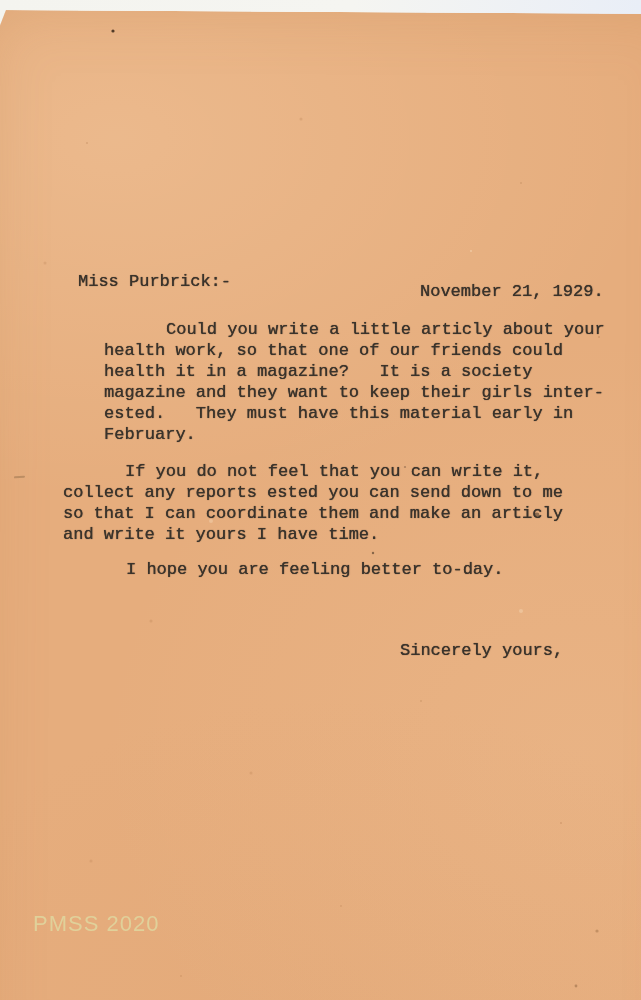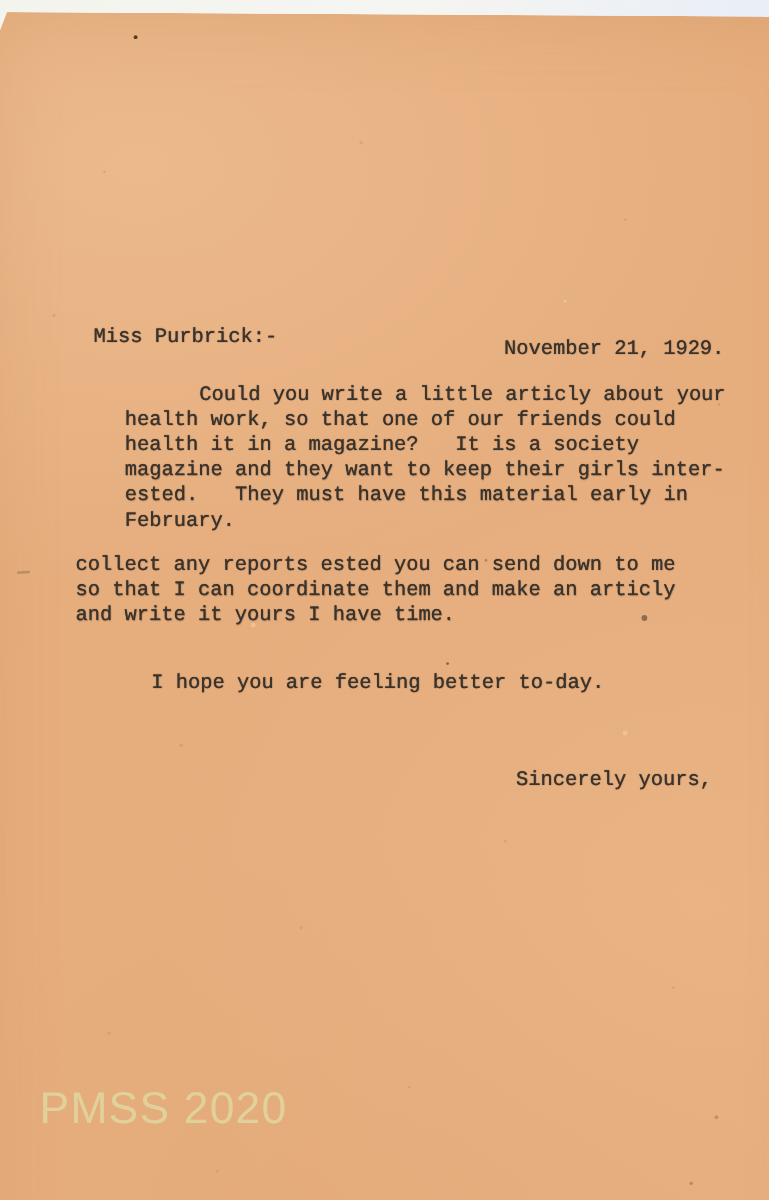--- a/index.html
+++ b/index.html
@@ -63,25 +63,25 @@
     color:#3a332b;font-size:17px;line-height:21px;
     text-shadow:0 0 .7px rgba(58,50,42,.95), .4px .4px .9px rgba(58,50,42,.35);
   }
   .line{white-space:pre;}
   .indent{padding-left:62px;}
   .salutation{position:absolute;left:78px;top:271px;white-space:pre;}
   .date{position:absolute;left:420px;top:281px;white-space:pre;}
   .para1{position:absolute;left:64px;top:319px;margin-left:40px;}
   .para2{position:absolute;left:63px;top:461px;}
   .closing{position:absolute;left:64px;top:559px;}
-  .signoff{position:absolute;left:400px;top:640px;white-space:pre;margin-left:30px;}
+  .signoff{position:absolute;left:400px;top:640px;white-space:pre;}
   .watermark{
     position:absolute;left:33px;top:913px;
     font-family:"Liberation Sans","DejaVu Sans",sans-serif;
-    font-size:37px;font-weight:400;letter-spacing:1px;
+    font-size:22px;font-weight:400;letter-spacing:1px;
     color:rgba(223,219,163,.78);text-shadow:none;white-space:pre;
   }
 </style>
 </head>
 <body>
 
 <div class="page">
 
   <div class="paper"></div>
   <div class="speckles"></div>
@@ -96,20 +96,21 @@
     <div class="para1">
       <div class="line indent">Could you write a little articly about your</div>
       <div class="line">health work, so that one of our friends could</div>
       <div class="line">health it in a magazine?   It is a society</div>
       <div class="line">magazine and they want to keep their girls inter-</div>
       <div class="line">ested.   They must have this material early in</div>
       <div class="line">February.</div>
     </div>
 
     <div class="para2">
+      <div class="line indent">If you do not feel that you can write it,</div>
       <div class="line">collect any reports ested you can send down to me</div>
       <div class="line">so that I can coordinate them and make an articly</div>
       <div class="line">and write it yours I have time.</div>
     </div>
 
     <div class="closing">
       <div class="line indent">I hope you are feeling better to-day.</div>
     </div>
 
     <div class="signoff">Sincerely yours,</div>

